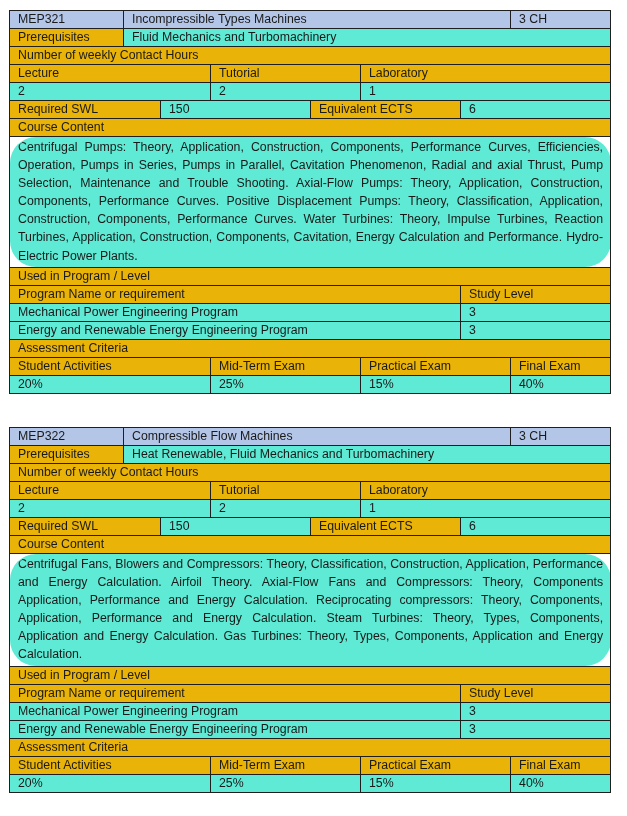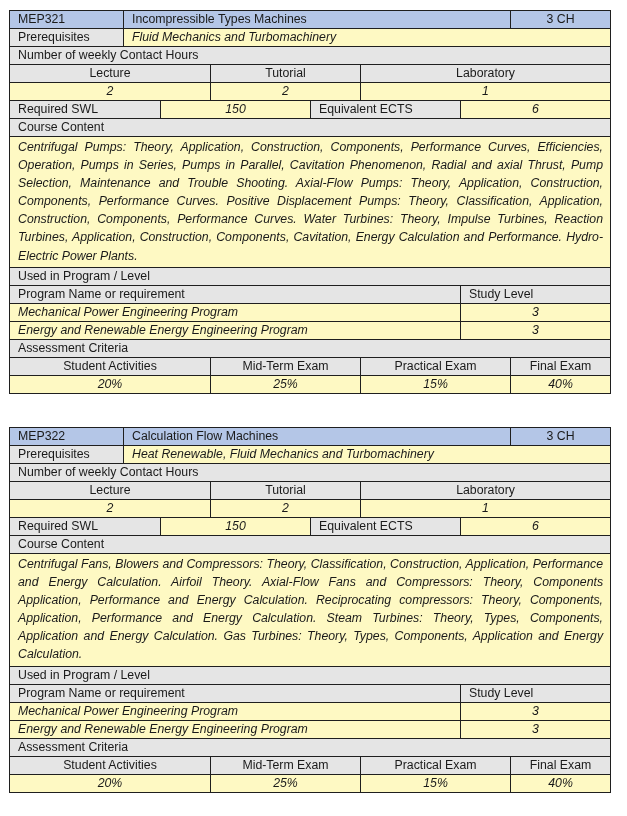--- a/index.html
+++ b/index.html
@@ -1,24 +1,24 @@
 <!DOCTYPE html>
 <html><head>
 <meta charset="utf-8">
 <style>
   html, body { margin: 0; padding: 0; background: #ffffff; }
   body { width: 627px; height: 816px; position: relative; font-family: "Liberation Sans", sans-serif; color: #1a1a1a; }
   .course { position: absolute; left: 9px; width: 601px; }
   .course table { border-collapse: collapse; width: 601px; table-layout: fixed; }
   .course td { border: 1px solid #1f1f1f; padding: 0 8px; font-size: 12.3px; height: 17.5px; line-height: 17px; white-space: nowrap; overflow: hidden; box-sizing: border-box; }
   .blue { background: #b4c6e7; }
-  .green { background: #e5e5e5; }
-  .white { background: #fef9c3; font-style: italic; }
-  .c { text-align: center; }
-  .content { white-space: normal !important; text-align: justify; line-height: 18.1px !important; padding: 1px 7px 2px 8px !important; height: auto !important; font-size: 12.3px; text-align-last: left; }
+  .green { background: #eab308; }
+  .white { background: #5eead4; }
+  .c { text-align: left; }
+  .content { white-space: normal !important; text-align: justify; line-height: 18.1px !important; padding: 1px 7px 2px 8px !important; height: auto !important; font-size: 12.3px; text-align-last: left; border-radius: 26px; }
 </style>
 </head>
 <body>
 
 <div class="course" style="top:10px;">
   <table>
     <colgroup>
       <col style="width:114px">
         <col style="width:37px">
         <col style="width:50px">
@@ -107,21 +107,21 @@
         <col style="width:100px">
         <col style="width:50px">
         <col style="width:100px">
         <col style="width:50px">
         <col style="width:16px">
         <col style="width:84px">
     </colgroup>
     <tbody>
         <tr>
       <td class="blue">MEP322</td>
-      <td class="blue" colspan="6">Calculation Flow Machines</td>
+      <td class="blue" colspan="6">Compressible Flow Machines</td>
       <td class="blue c" colspan="2">3 CH</td>
     </tr>
     <tr>
       <td class="green">Prerequisites</td>
       <td class="white" colspan="8">Heat Renewable, Fluid Mechanics and Turbomachinery</td>
     </tr>
     <tr>
       <td class="green" colspan="9">Number of weekly Contact Hours</td>
     </tr>
     <tr>

